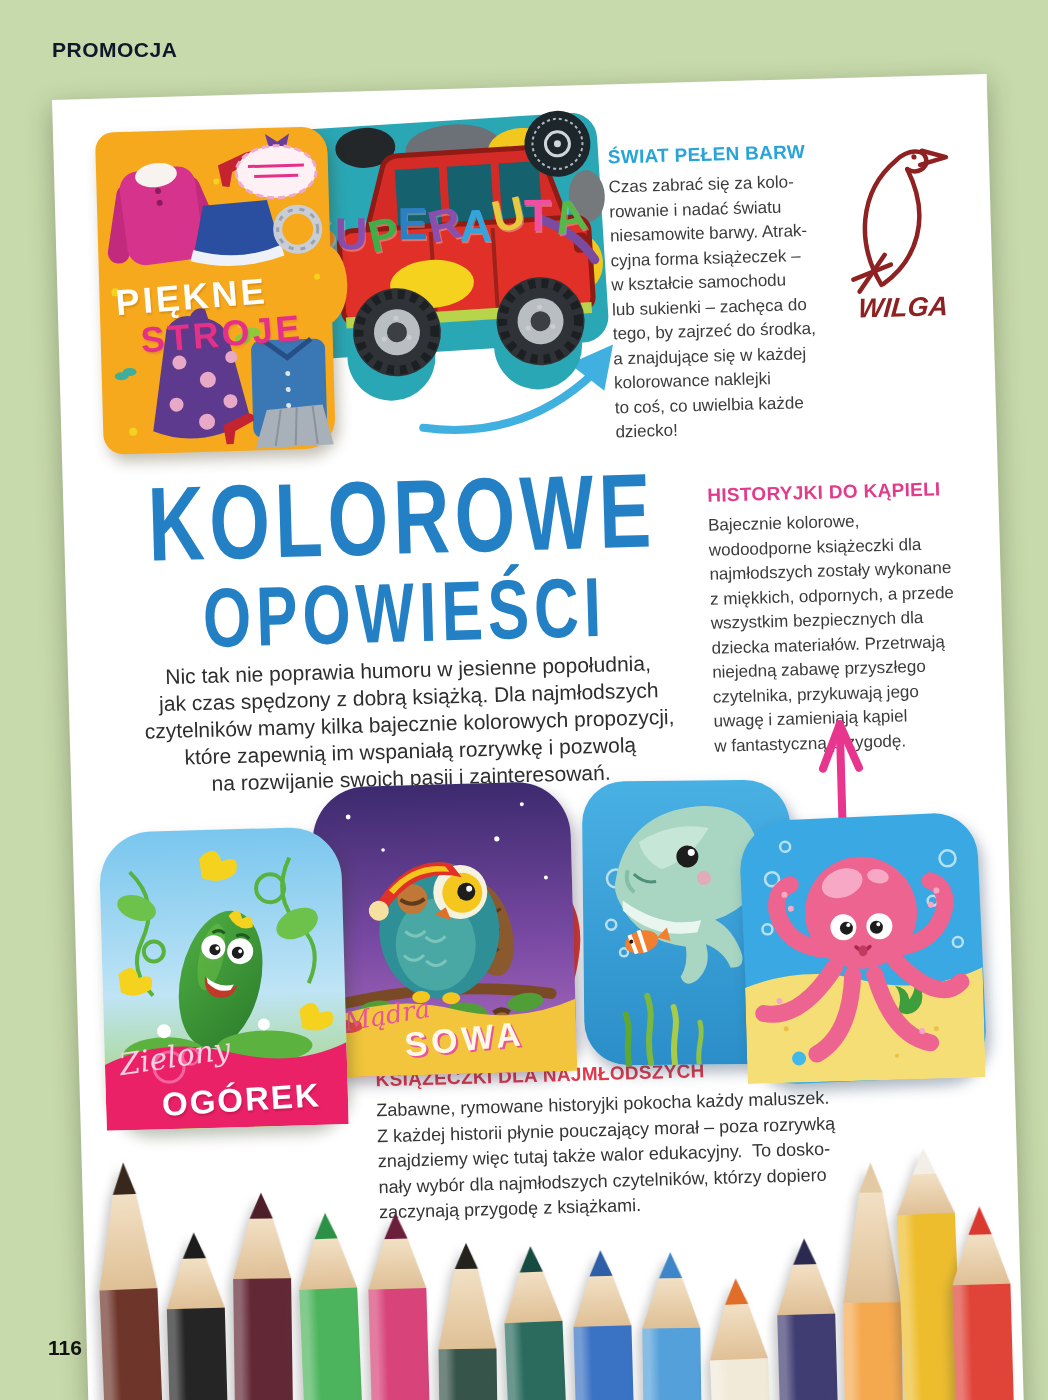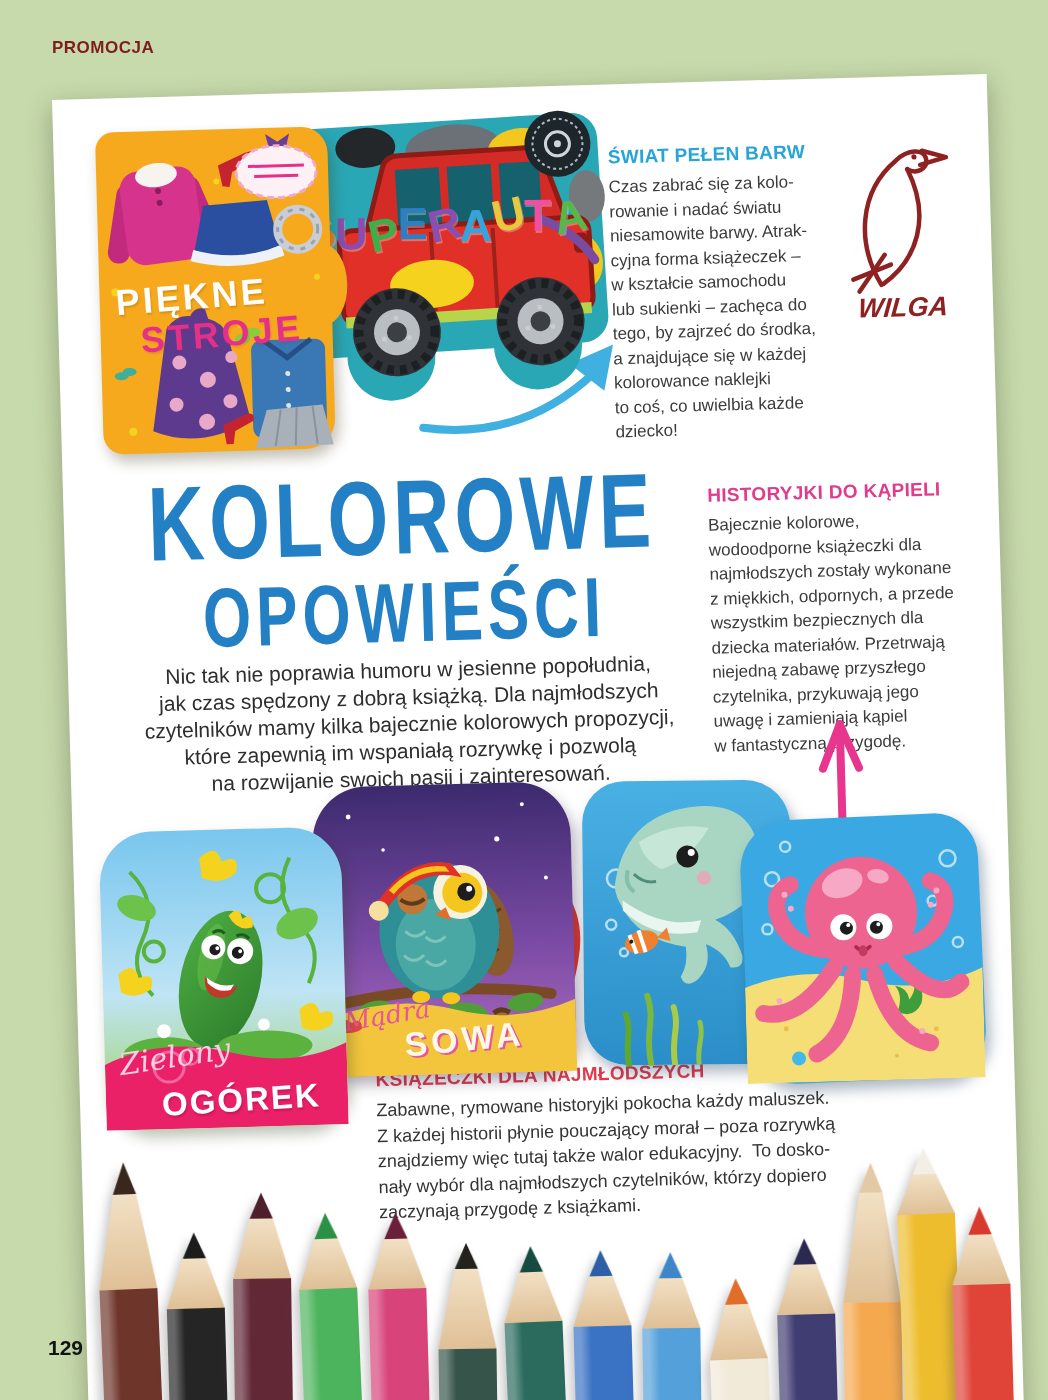--- a/index.html
+++ b/index.html
@@ -3,21 +3,21 @@
 <meta charset="utf-8">
 <style>
   html,body{margin:0;padding:0;}
   body{
     width:1048px;height:1400px;position:relative;overflow:hidden;
     background:#c7daab;
     font-family:"Liberation Sans",sans-serif;
   }
   .abs{position:absolute;}
   
-  #promo-label{left:52px;top:38px;font-size:17px;font-weight:bold;letter-spacing:.5px;color:#7f1d1d;}
+  #promo-label{left:52px;top:38px;font-size:21px;font-weight:bold;letter-spacing:.5px;color:#0f172a;}
   #page-number{left:48px;top:1336px;font-size:21px;font-weight:bold;color:#121212;}
   
   #page{
     left:52px;top:100px;width:935px;height:1480px;background:#ffffff;
     transform:rotate(-1.6deg);transform-origin:top left;
     box-shadow:0 8px 26px rgba(40,50,30,.35);
   }
   
   .sec-head{font-size:19px;font-weight:bold;letter-spacing:.3px;margin:0 0 7px 0;}
   .sec-body{font-size:17px;line-height:24.5px;color:#3b3b3b;white-space:pre;margin:0;}
@@ -63,21 +63,21 @@
   #pencils{position:absolute;inset:0;pointer-events:none;}
   .pencil{position:absolute;display:flex;flex-direction:column;filter:drop-shadow(-5px 6px 5px rgba(70,70,70,.28));}
   .pencil .tip{width:100%;clip-path:polygon(50% 0,70% 100%,30% 100%);}
   .pencil .wood{width:100%;clip-path:polygon(30% 0,70% 0,100% 100%,0 100%);background:linear-gradient(180deg,#f2e0c4,#dfc096);}
   .pencil .body{width:100%;flex:1;}
 </style>
 </head>
 <body>
 
 <div class="abs" id="promo-label">PROMOCJA</div>
-<div class="abs" id="page-number">129</div>
+<div class="abs" id="page-number">116</div>
 
 <div class="abs" id="page">
 
   <div class="abs cover" id="stroje">
     <div class="bg"></div>
     <div class="bump"></div>
     <svg class="abs" style="left:0;top:0" width="232" height="322" viewBox="0 0 232 322">
       <g transform="rotate(-6 62 84)">
         <rect x="14" y="48" width="22" height="80" rx="11" fill="#c22a7e" transform="rotate(16 25 88)"></rect>
         <rect x="92" y="48" width="22" height="80" rx="11" fill="#c22a7e" transform="rotate(-16 103 88)"></rect>

